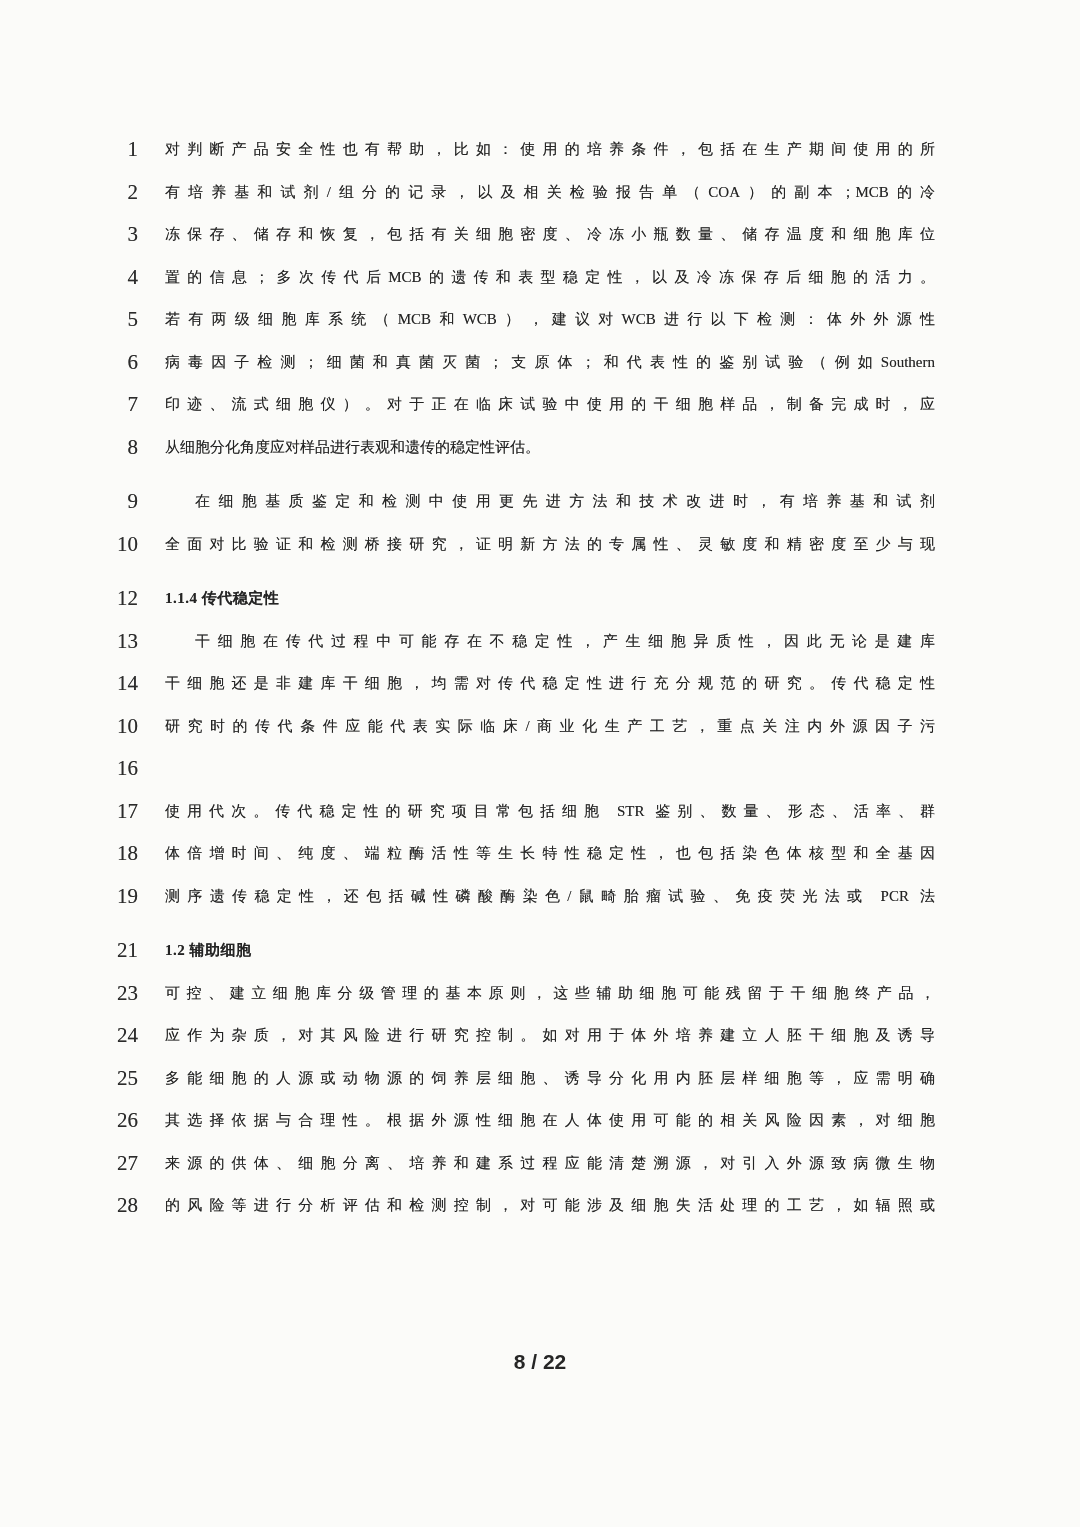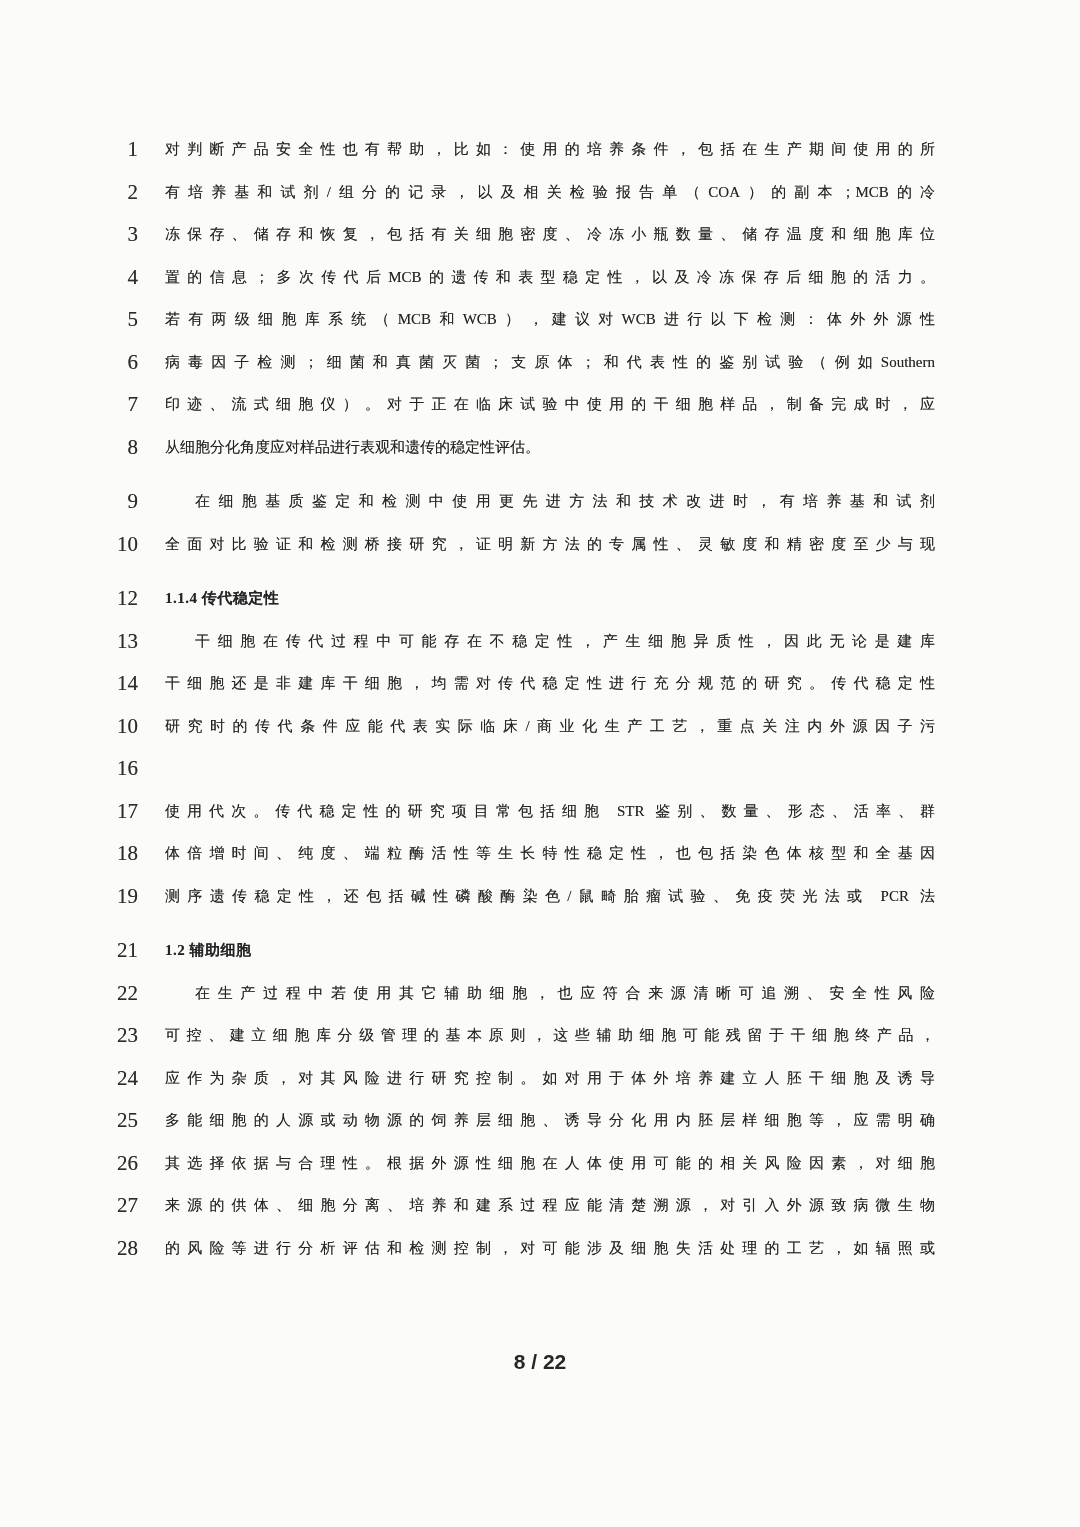--- a/index.html
+++ b/index.html
@@ -137,24 +137,20 @@
       </div>
       <div class="line-row">
         <span class="num">19</span>
         <span class="txt j">测序遗传稳定性，还包括碱性磷酸酶染色/鼠畸胎瘤试验、免疫荧光法或 PCR 法</span>
       </div>
       <div class="line-row gap heading">
         <span class="num">21</span>
         <span class="txt">1.2 辅助细胞</span>
       </div>
       <div class="line-row">
-        <span class="num">22</span>
-        <span class="txt j ind">在生产过程中若使用其它辅助细胞，也应符合来源清晰可追溯、安全性风险</span>
-      </div>
-      <div class="line-row">
         <span class="num">23</span>
         <span class="txt j">可控、建立细胞库分级管理的基本原则，这些辅助细胞可能残留于干细胞终产品，</span>
       </div>
       <div class="line-row">
         <span class="num">24</span>
         <span class="txt j">应作为杂质，对其风险进行研究控制。如对用于体外培养建立人胚干细胞及诱导</span>
       </div>
       <div class="line-row">
         <span class="num">25</span>
         <span class="txt j">多能细胞的人源或动物源的饲养层细胞、诱导分化用内胚层样细胞等，应需明确</span>

